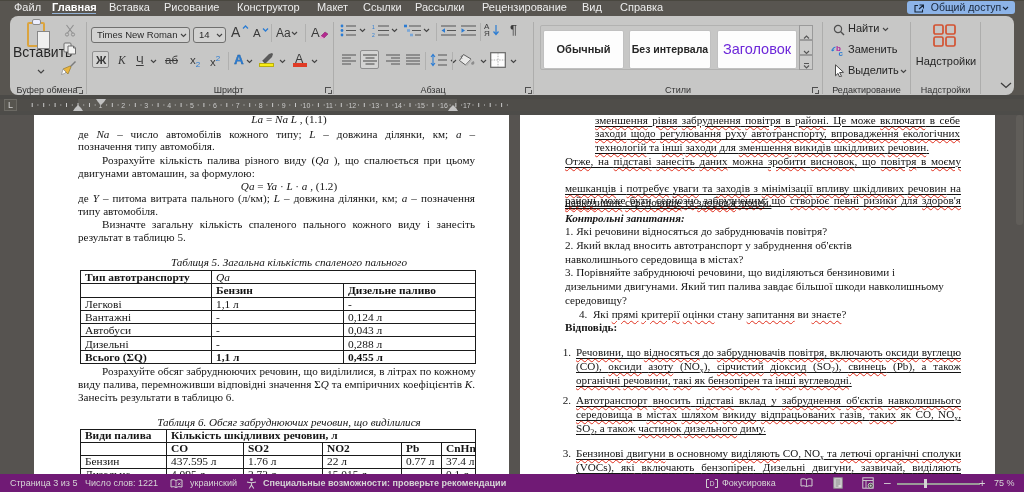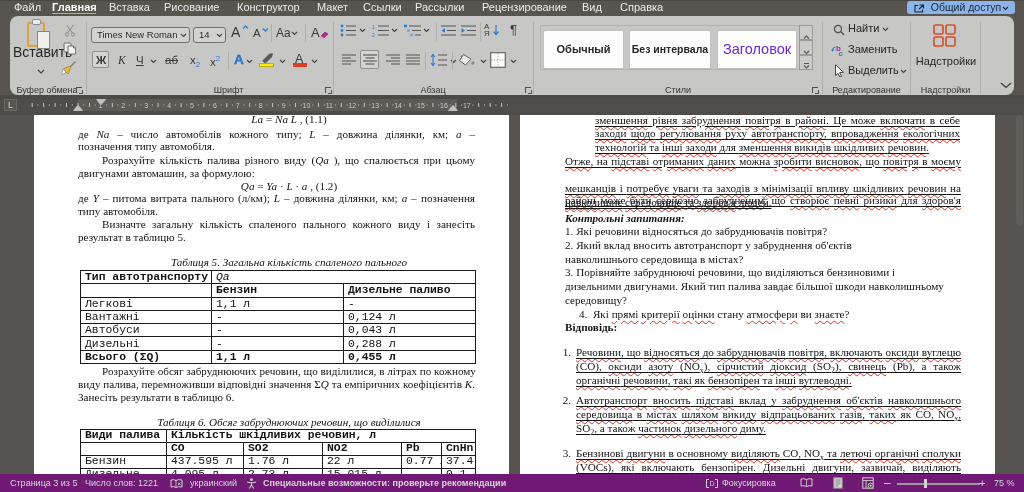--- a/index.html
+++ b/index.html
@@ -35,21 +35,21 @@
 .page { position:absolute; top:4px; height:359px; width:475px; background:#ffffff; overflow:hidden; }
 #page1 { left:34px; } #page2 { left:520px; }
 
 
 .doc { font-family:"Liberation Serif", serif; color:#141414; font-size:11.15px; }
 .dl { position:absolute; white-space:nowrap; height:13px; line-height:13px; }
 .dj { text-align:justify; text-align-last:justify; white-space:nowrap; }
 .u { text-decoration:underline; text-decoration-thickness:1px; text-underline-offset:2px; }
 .sq { text-decoration:underline wavy #e0301e 1px; text-underline-offset:2px; }
 i.v { font-style:italic; }
-table.doctbl { position:absolute; border-collapse:collapse; table-layout:fixed; font-family:Liberation Mono, monospace; font-size:11.4px; color:#141414; }
+table.doctbl { position:absolute; border-collapse:collapse; table-layout:fixed; font-family:Liberation Serif, serif; font-size:11.4px; color:#141414; }
 table.doctbl td { border:1px solid #1a1a1a; padding:0 0 0 4px; height:13.3px; line-height:12px; white-space:nowrap; overflow:hidden; }
 table.t2 td { height:12.9px; line-height:11.5px; }
 
 
 #status { left:0; top:474px; width:1024px; height:18px; background:#701a75; color:#d6d6d6; font-size:9px; }
 .st { position:absolute; top:0; height:18px; line-height:18px; white-space:nowrap; }
 </style></head>
 <body>
 <div id="root">
 
@@ -515,32 +515,32 @@
         </tbody>
           </table>
       </div>
     </div>
     <div class="page" id="page2">
 
       <div class="doc">
         <div class="dl dj u" style="left:75px; top:-1.3px; width:365px;"><span class="sq">зменшення</span> <span class="sq">рівня</span> <span class="sq">забруднення</span> <span class="sq">повітря</span> в <span class="sq">районі</span>. Це може <span class="sq">включати</span> в себе</div>
         <div class="dl dj u" style="left:75px; top:12.4px; width:365px;"><span class="sq">заходи</span> <span class="sq">щодо</span> <span class="sq">регулювання</span> руху <span class="sq">автотранспорту</span>, <span class="sq">впровадження</span> <span class="sq">екологічних</span></div>
         <div class="dl u" style="left:75px; top:26.1px; width:365px;"><span class="sq">технологій</span> та <span class="sq">інші</span> <span class="sq">заходи</span> для <span class="sq">зменшення</span> <span class="sq">викидів</span> <span class="sq">шкідливих</span> <span class="sq">речовин</span>.</div>
-        <div class="dl dj u" style="left:45px; top:39.8px; width:396px;"><span class="sq">Отже</span>, на <span class="sq">підставі</span> <span class="sq">отриманих</span> <span class="sq">даних</span> можна <span class="sq">зробити</span> <span class="sq">висновок</span>, що <span class="sq">повітря</span> в <span class="sq">моєму</span></div>
+        <div class="dl dj u" style="left:45px; top:39.8px; width:396px;"><span class="sq">Отже</span>, на <span class="sq">підставі</span> <span class="sq">занесіть</span> <span class="sq">даних</span> можна <span class="sq">зробити</span> <span class="sq">висновок</span>, що <span class="sq">повітря</span> в <span class="sq">моєму</span></div>
         <div class="dl dj u" style="left:45px; top:47px; width:396px;margin-top:32px;"><span class="sq">районі</span> може бути <span class="sq">серйозно</span> <span class="sq">забрудненим</span>, що <span class="sq">створює</span> <span class="sq">певні</span> <span class="sq">ризики</span> для <span class="sq">здоров'я</span></div>
         <div class="dl dj u" style="left:45px; top:67.2px; width:396px;"><span class="sq">мешканців</span> і <span class="sq">потребує</span> <span class="sq">уваги</span> та <span class="sq">заходів</span> з <span class="sq">мінімізації</span> <span class="sq">впливу</span> <span class="sq">шкідливих</span> <span class="sq">речовин</span> на</div>
         <div class="dl u" style="left:45px; top:80.9px; width:396px;"><span class="sq">навколишнє</span> <span class="sq">середовище</span> та <span class="sq">здоров'я</span> людей.</div>
         <div class="dl" style="left:45px; top:96.6px; width:396px; font-weight:bold; font-style:italic;">Контрольні запитання:</div>
         <div class="dl" style="left:45px; top:110.3px; width:396px;">1. Які речовини відносяться до забруднювачів повітря?</div>
         <div class="dl" style="left:45px; top:124px; width:396px;">2. Який вклад вносить автотранспорт у забруднення об'єктів</div>
         <div class="dl" style="left:45px; top:137.7px; width:396px;">навколишнього середовища в містах?</div>
         <div class="dl" style="left:45px; top:151.4px; width:396px;">3. Порівняйте забруднюючі речовини, що виділяються бензиновими і</div>
         <div class="dl" style="left:45px; top:165.1px; width:396px;">дизельними двигунами. Який тип палива завдає більшої шкоди навколишньому</div>
         <div class="dl" style="left:45px; top:178.8px; width:396px;">середовищу?</div>
-        <div class="dl" style="left:59px; top:192.5px; width:382px;">4.&nbsp;&nbsp;Які <span class="sq">прямі</span> <span class="sq">критерії</span> <span class="sq">оцінки</span> стану <span class="sq">атмосфери</span> ви <span class="sq">знаєте</span>?</div>
+        <div class="dl" style="left:59px; top:192.5px; width:382px;">4.&nbsp;&nbsp;Які <span class="sq">прямі</span> <span class="sq">критерії</span> <span class="sq">оцінки</span> стану <span class="sq">запитання</span> ви <span class="sq">знаєте</span>?</div>
         <div class="dl" style="left:45px; top:206.2px; width:396px; font-weight:bold;">Відповідь:</div>
 
         <div class="dl" style="left:42.7px; top:231px;">1.</div>
         <div class="dl dj u" style="left:56px; top:231px; width:385px;"><span class="sq">Речовини</span>, що <span class="sq">відносяться</span> до <span class="sq">забруднювачів</span> <span class="sq">повітря</span>, <span class="sq">включають</span> <span class="sq">оксиди</span> <span class="sq">вуглецю</span></div>
         <div class="dl dj u" style="left:56px; top:245px; width:385px;">(CO), <span class="sq">оксиди</span> <span class="sq">азоту</span> (NO<sub style="font-size:8px;">х</sub>), <span class="sq">сірчистий</span> <span class="sq">діоксид</span> (SO<sub style="font-size:8px;">2</sub>), <span class="sq">свинець</span> (Pb), а також</div>
         <div class="dl u" style="left:56px; top:259px; width:385px;"><span class="sq">органічні</span> <span class="sq">речовини</span>, <span class="sq">такі</span> як <span class="sq">бензопірен</span> та <span class="sq">інші</span> <span class="sq">вуглеводні</span>.</div>
 
         <div class="dl" style="left:42.7px; top:279px;">2.</div>
         <div class="dl dj u" style="left:56px; top:279px; width:385px;"><span class="sq">Автотранспорт</span> <span class="sq">вносить</span> <span class="sq">підставі</span> вклад у <span class="sq">забруднення</span> <span class="sq">об'єктів</span> <span class="sq">навколишнього</span></div>
         <div class="dl dj u" style="left:56px; top:293px; width:385px;"><span class="sq">середовища</span> в <span class="sq">містах</span> <span class="sq">шляхом</span> <span class="sq">викиду</span> <span class="sq">відпрацьованих</span> <span class="sq">газів</span>, <span class="sq">таких</span> як CO, NO<sub style="font-size:8px;">х</sub>,</div>

